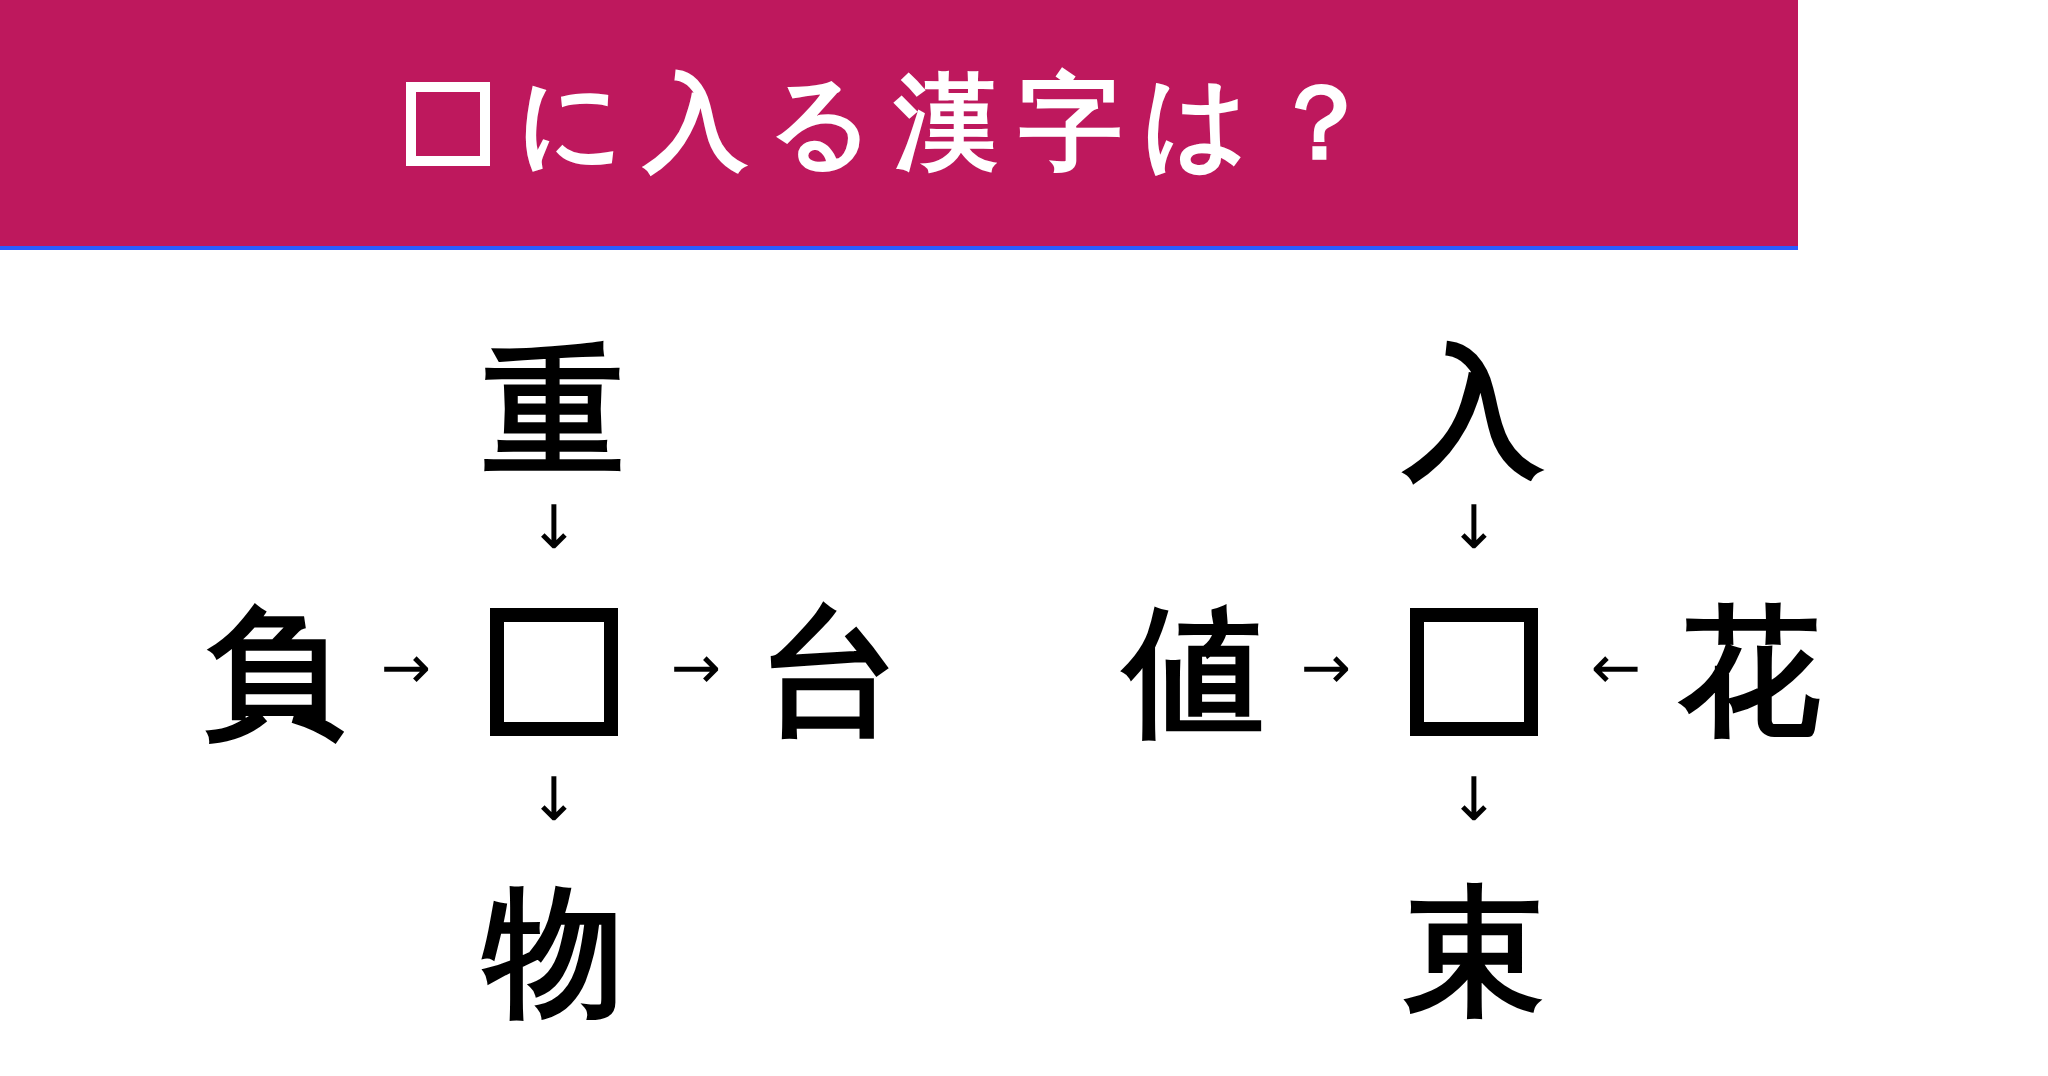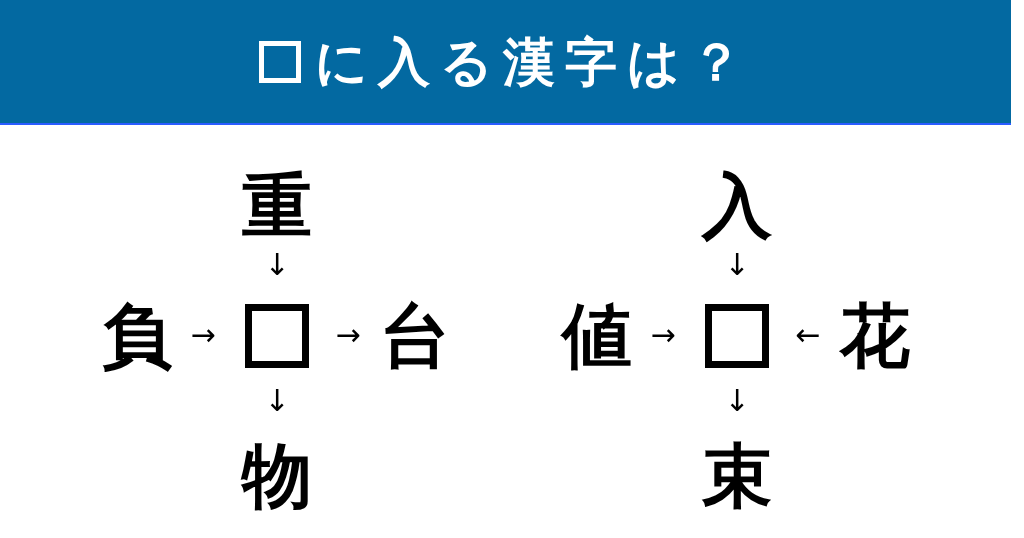--- a/index.html
+++ b/index.html
@@ -2,22 +2,22 @@
 <html><head>
 <meta charset="utf-8">
 <style>
   html, body { margin: 0; padding: 0; }
   body {
     width: 1024px; height: 538px; overflow: hidden;
     background: #ffffff; position: relative;
     font-family: "DejaVu Sans", sans-serif;
   }
   .banner {
-    position: absolute; left: 0; top: 0; width: 1011px; height: 123px;
-    background: #0369a1;
+    position: absolute; left: 0; top: 0; width: 899px; height: 123px;
+    background: #be185d;
     border-bottom: 2px solid #2a5cff;
     display: flex; align-items: center; justify-content: center;
   }
   .banner-title {
     color: #ffffff; font-weight: bold; font-size: 52px; letter-spacing: 10px;
     line-height: 1;
     display: flex; align-items: center;
   }
   .title-box {
     display: inline-block; width: 42px; height: 42px;

